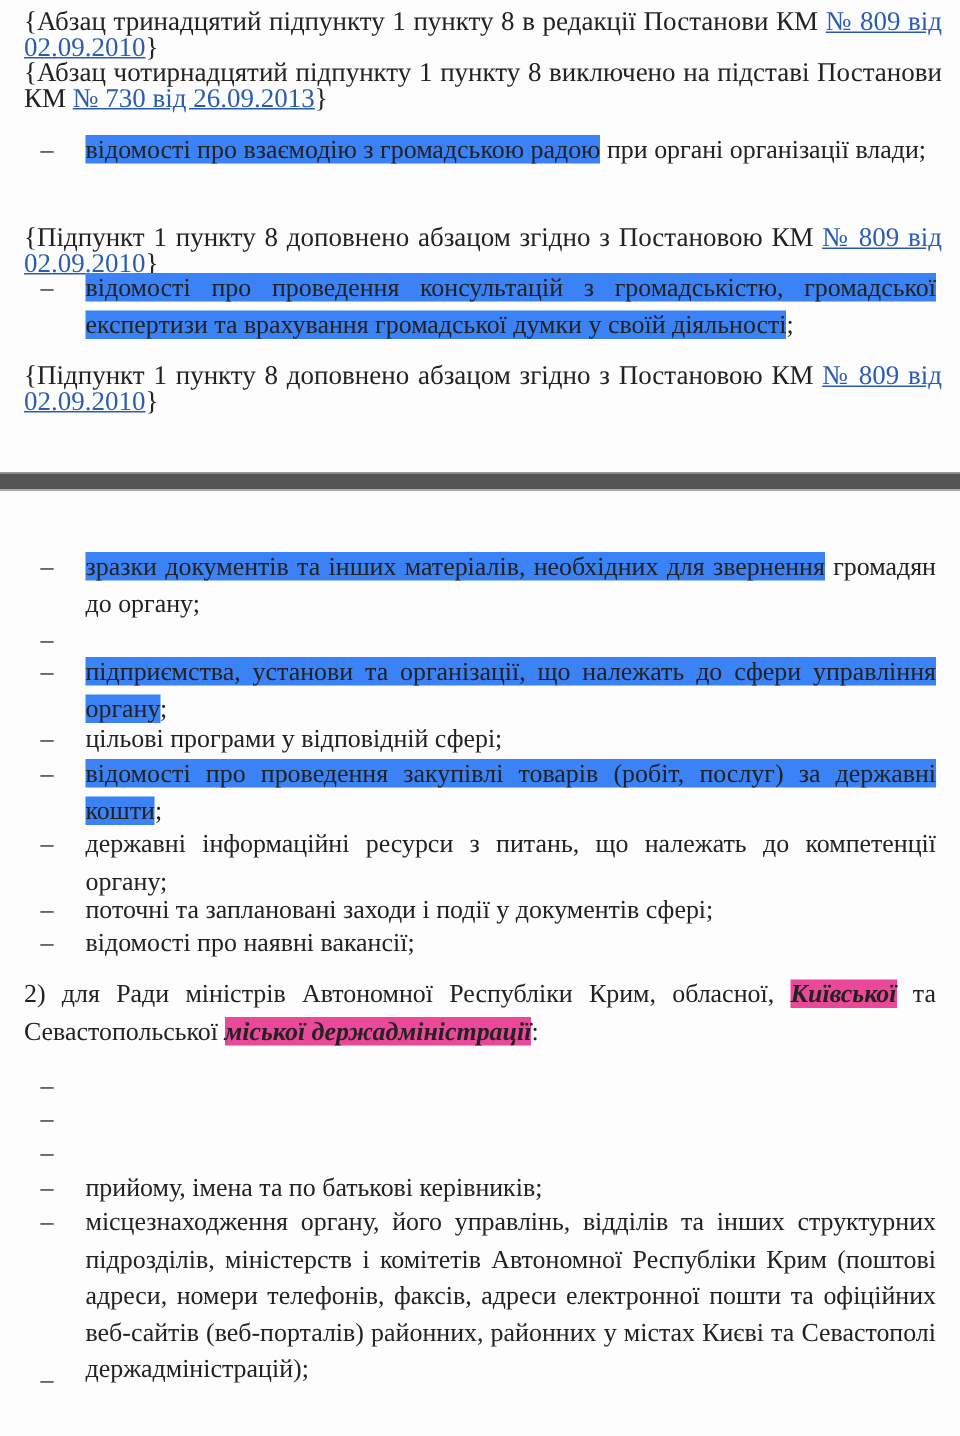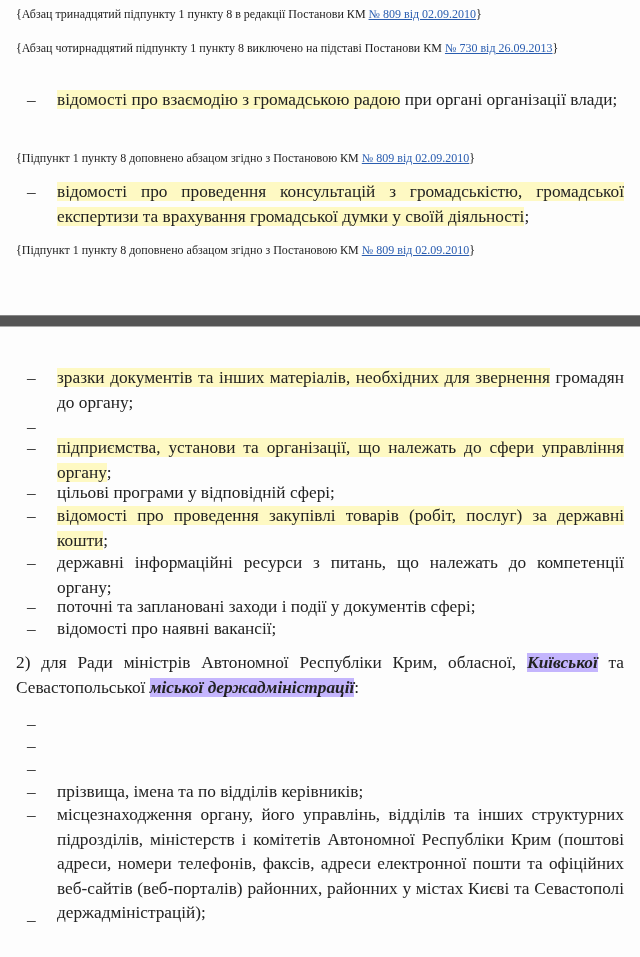--- a/index.html
+++ b/index.html
@@ -1,23 +1,23 @@
 <!DOCTYPE html>
 <html><head>
 <meta charset="utf-8">
 <style>
   html, body { margin: 0; padding: 0; background: #fdfdfd; }
   body { width: 640px; height: 957px; position: relative; overflow: hidden;
          font-family: "Liberation Serif", "DejaVu Serif", serif; color: #222; }
-  .note { position: absolute; left: 16px; right: 12px; font-size: 12px; line-height: 17px; text-align: justify; }
+  .note { position: absolute; left: 16px; right: 12px; font-size: 18px; line-height: 17px; text-align: justify; }
   .note a { color: #2a5db0; text-decoration: underline; }
   .item { position: absolute; left: 57px; right: 16px; font-size: 17.3px; line-height: 24.5px; text-align: justify; }
   .item .dash { position: absolute; left: -30px; top: 0; }
-  .hl { background: #fef9c3; }
-  .hl-cyan { background: #c4b5fd; font-weight: bold; font-style: italic; }
+  .hl { background: #3b82f6; }
+  .hl-cyan { background: #ec4899; font-weight: bold; font-style: italic; }
   .para { position: absolute; left: 16px; right: 16px; font-size: 17.3px; line-height: 24.5px; text-align: justify; }
   .divider { position: absolute; left: 0; width: 640px; top: 315px; height: 10px;
              background: #555; border-top: 1px solid #888; border-bottom: 1px solid #aaa; }
 </style>
 </head>
 <body>
 
 <div class="note" style="top:6px;">
   <span>{Абзац тринадцятий підпункту 1 пункту 8 в редакції Постанови КМ </span><a href="#">№ 809 від 02.09.2010</a><span>}</span>
 </div>
@@ -85,21 +85,21 @@
   <span class="dash">–</span>
 </div>
 <div class="item" style="top:734px;">
   <span class="dash">–</span>
 </div>
 <div class="item" style="top:757px;">
   <span class="dash">–</span>
 </div>
 <div class="item" style="top:780px;">
   <span class="dash">–</span>
-  <span>прізвища, імена та по відділів керівників;</span>
+  <span>прийому, імена та по батькові керівників;</span>
 </div>
 <div class="item" style="top:803px;">
   <span class="dash">–</span>
   <span>місцезнаходження органу, його управлінь, відділів та інших структурних підрозділів, міністерств і комітетів Автономної Республіки Крим (поштові адреси, номери телефонів, факсів, адреси електронної пошти та офіційних веб-сайтів (веб-порталів) районних, районних у містах Києві та Севастополі держадміністрацій);</span>
 </div>
 <div class="item" style="top:908px;">
   <span class="dash">–</span>
 </div>
 
 </body></html>

